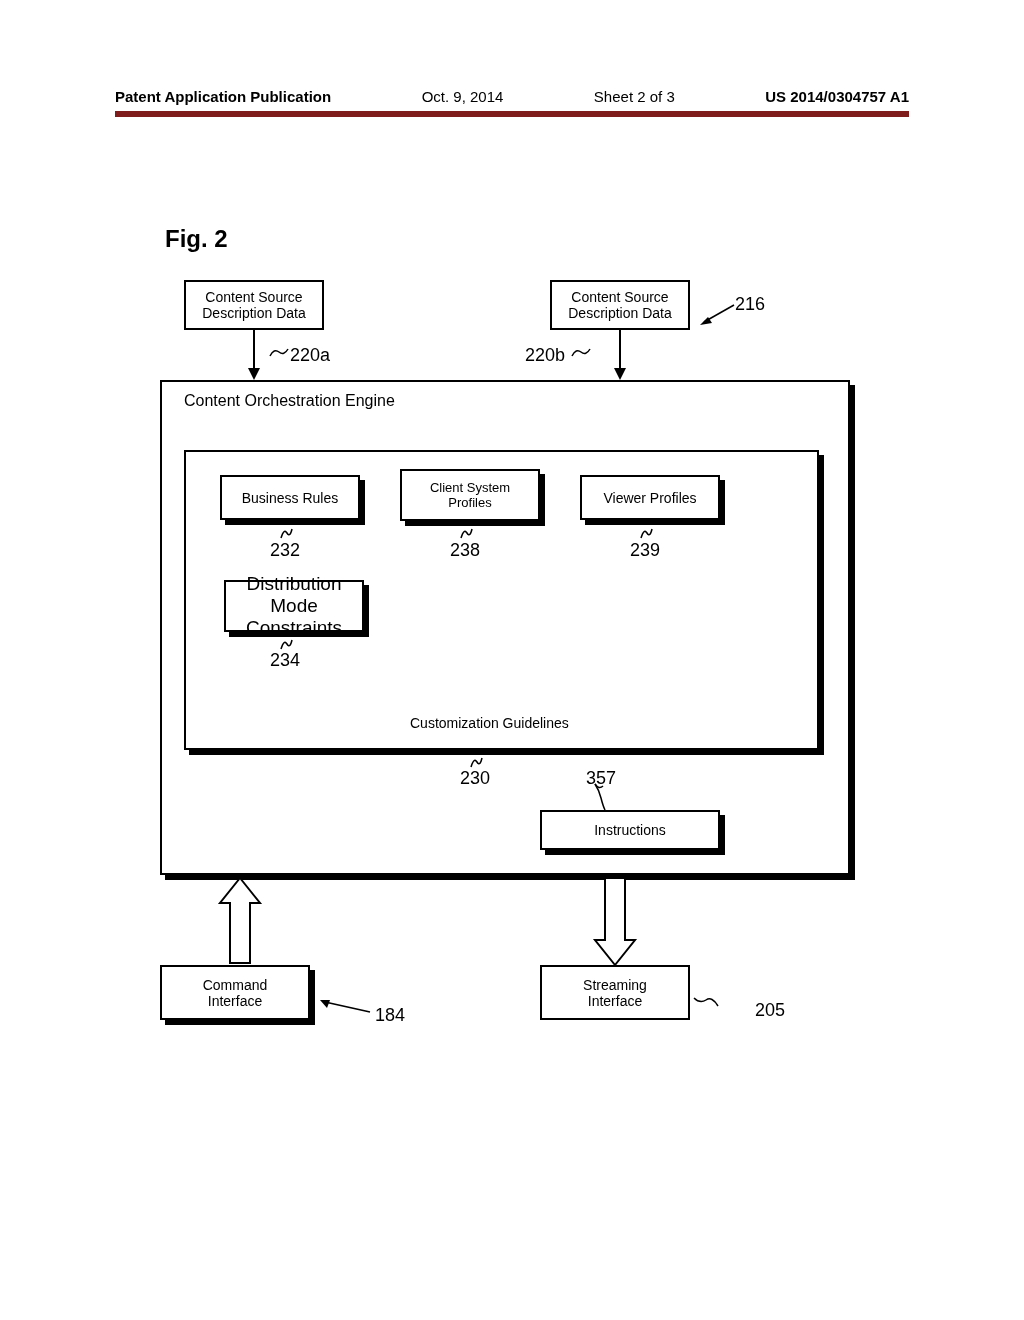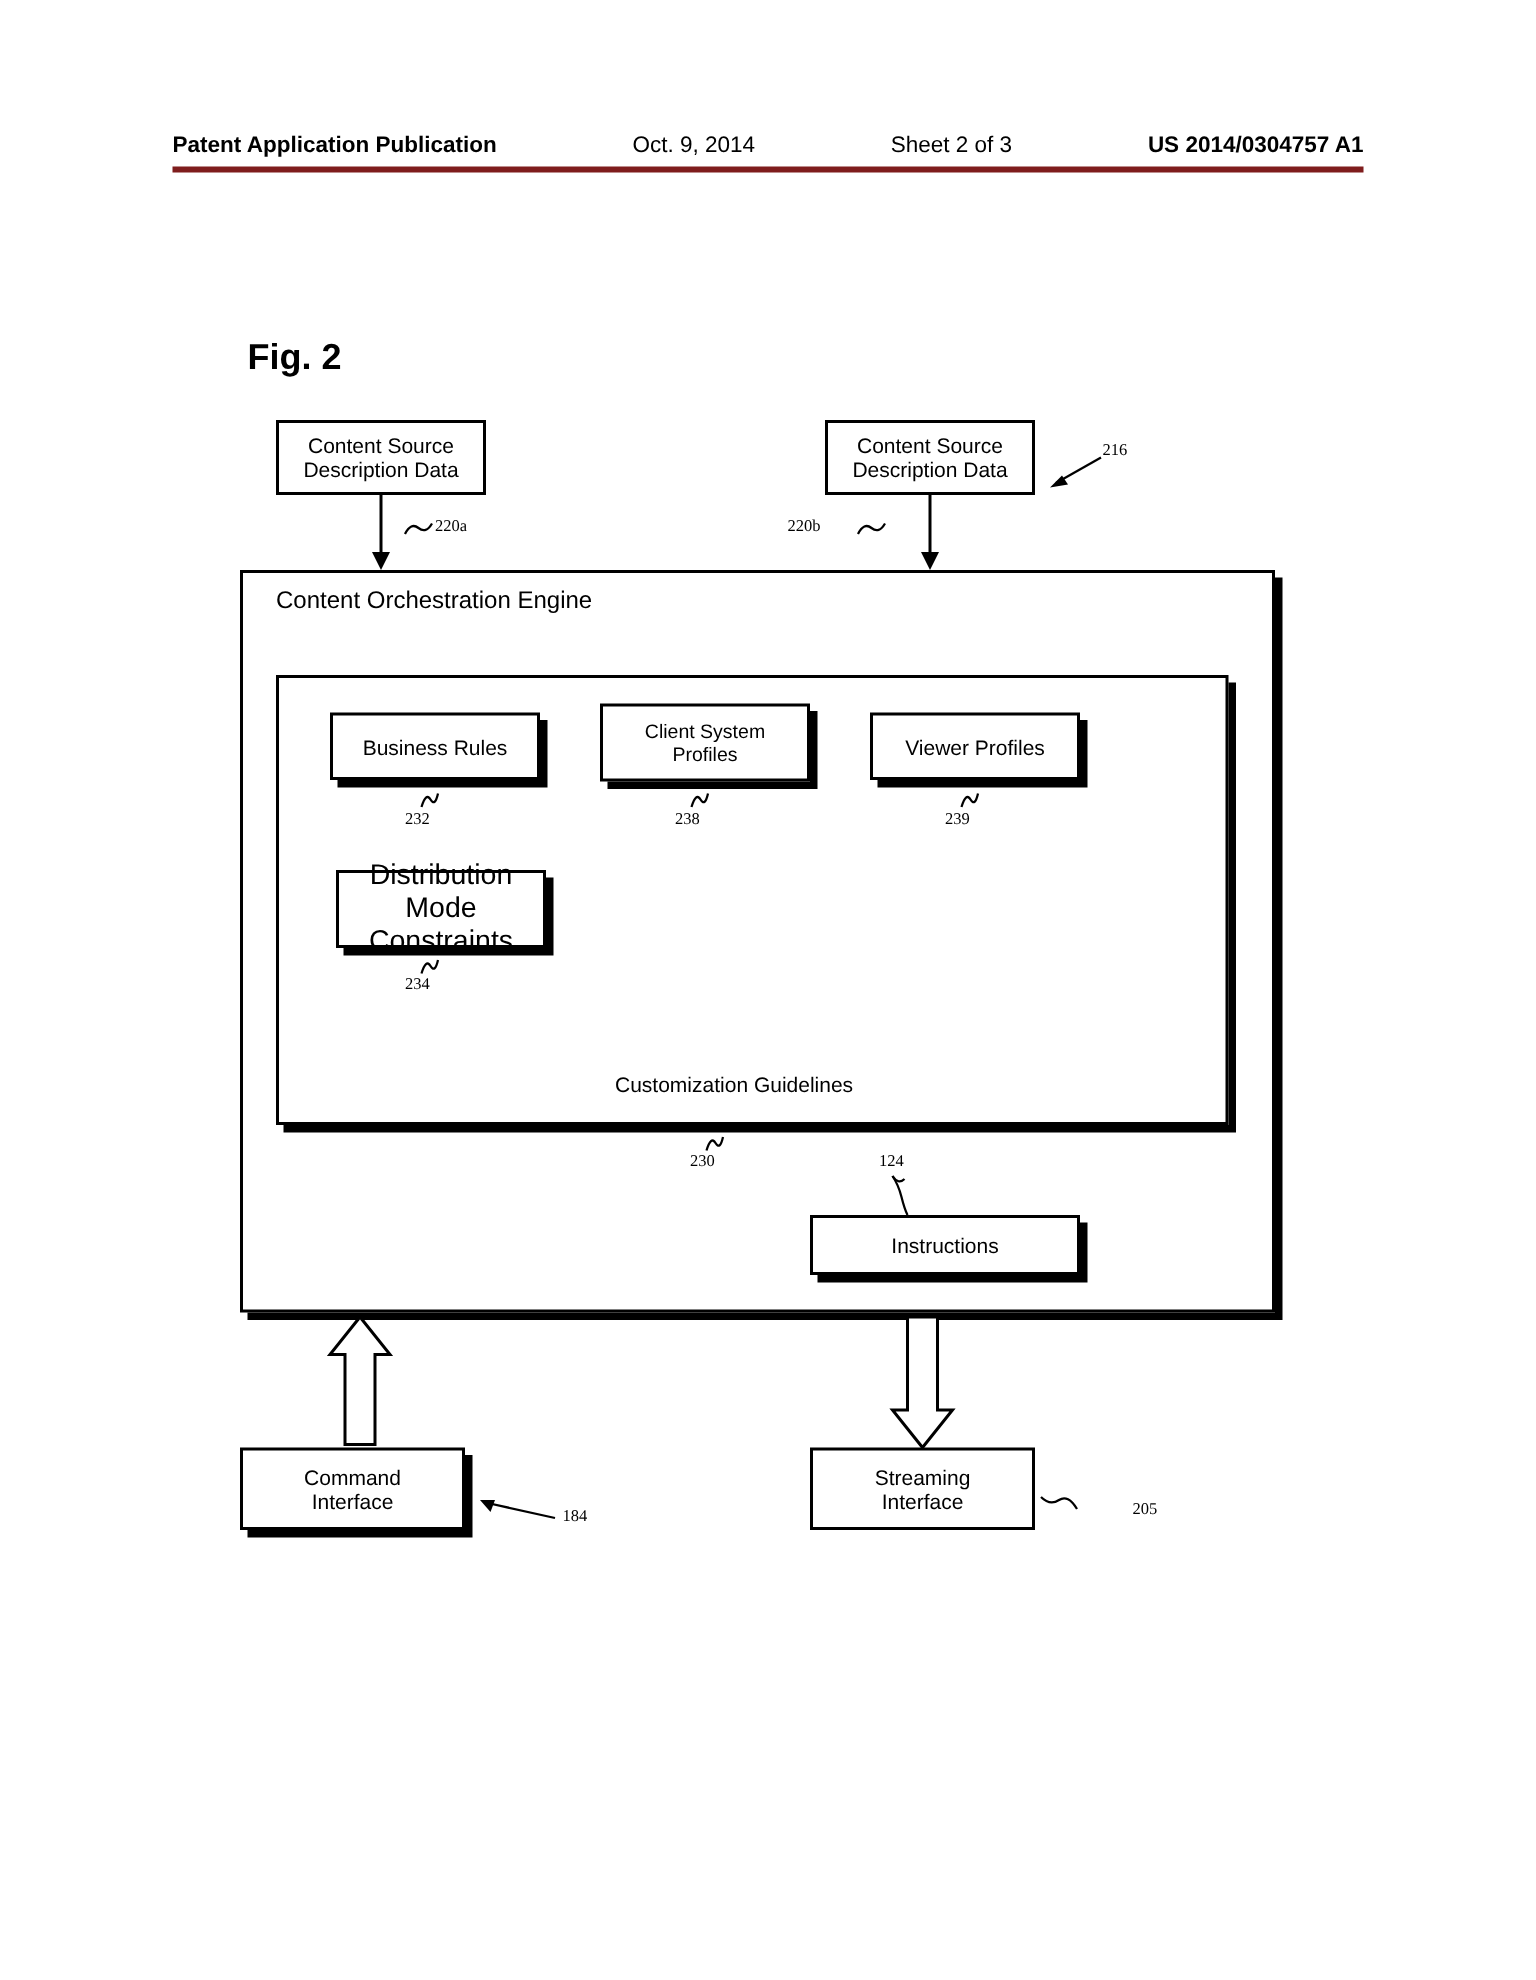--- a/index.html
+++ b/index.html
@@ -17,21 +17,21 @@
     }
     
     .page-header {
       position: absolute;
       top: 88px;
       left: 115px;
       right: 115px;
       display: flex;
       justify-content: space-between;
       font-size: 15px;
-      border-bottom: 4px solid #7f1d1d;
+      border-bottom: 6px solid #7f1d1d;
       padding-bottom: 6px;
     }
     
     .pub-label {
       font-weight: bold;
     }
     
     .fig-label {
       position: absolute;
       top: 225px;
@@ -152,22 +152,21 @@
     
     .streamiface {
       left: 400px;
       top: 685px;
       width: 150px;
       height: 55px;
     }
     
     .ref {
       position: absolute;
-      font-size: 11px;
-      font-family: Liberation Serif, serif;
+      font-size: 18px;
     }
     
     .ref-220a { left: 150px; top: 65px; }
     .ref-220b { left: 375px; top: 65px; margin-left: 10px; }
     .ref-216 { left: 595px; top: 14px; }
     .ref-232 { left: 130px; top: 260px; }
     .ref-238 { left: 310px; top: 260px; }
     .ref-239 { left: 490px; top: 260px; text-align: right; }
     .ref-234 { left: 130px; top: 370px; }
     .ref-230 { left: 320px; top: 488px; }
@@ -275,17 +274,17 @@
   </svg>
 
   <span class="ref ref-220a">220a</span>
   <span class="ref ref-220b">220b</span>
   <span class="ref ref-216">216</span>
   <span class="ref ref-232">232</span>
   <span class="ref ref-238">238</span>
   <span class="ref ref-239">239</span>
   <span class="ref ref-234">234</span>
   <span class="ref ref-230">230</span>
-  <span class="ref ref-217">124</span>
+  <span class="ref ref-217">357</span>
   <span class="ref ref-218">184</span>
   <span class="ref ref-205">205</span>
 
 </div>
 
 </body></html>

